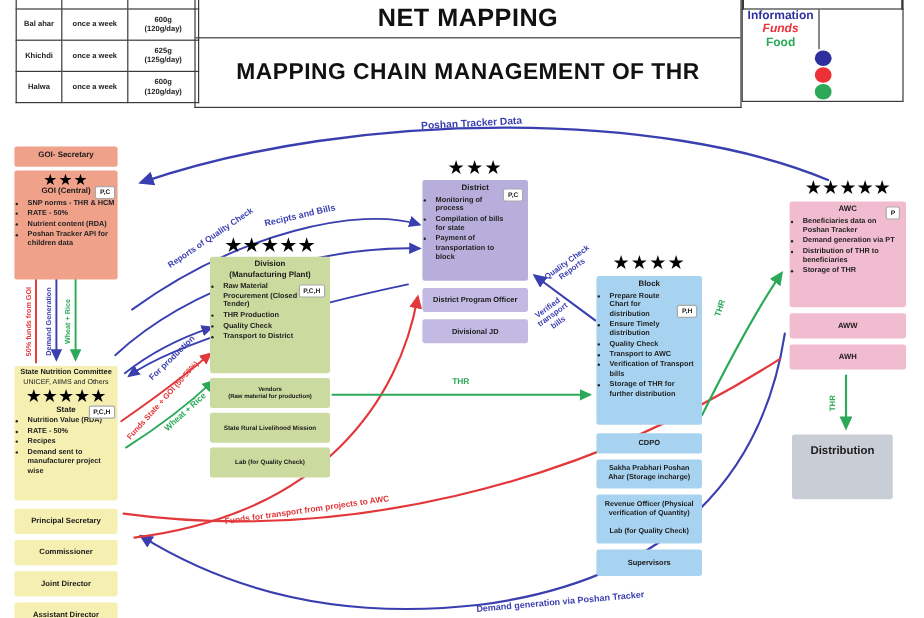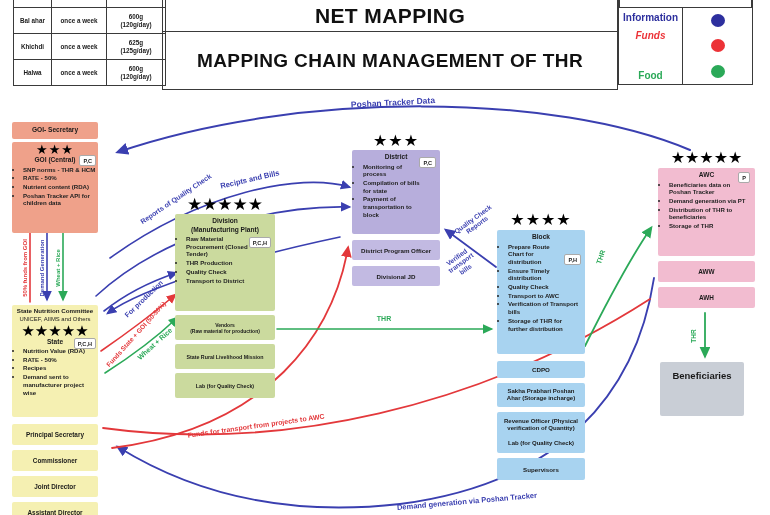--- a/index.html
+++ b/index.html
@@ -33,28 +33,28 @@
   table.menu{border-collapse:collapse;position:absolute;left:13px;top:-2px;}
   table.menu td{border:1.5px solid #3a3a3a;text-align:center;font-size:6.3px;font-weight:bold;
                 white-space:pre-line;line-height:7.5px;padding:0;}
   .titlebox{position:absolute;left:162px;top:0;width:456px;height:90px;
             border-right:1.8px solid #3a3a3a;border-bottom:1.8px solid #3a3a3a;border-left:1.8px solid #3a3a3a;box-sizing:border-box;}
   .titletop{height:31px;border-bottom:1.8px solid #3a3a3a;display:flex;align-items:center;justify-content:center;
             font-size:21px;font-weight:800;letter-spacing:0.4px;color:#111;}
   .titlemain{height:57px;display:flex;align-items:center;justify-content:center;
              font-size:19px;font-weight:800;letter-spacing:0.4px;color:#111;}
   .legend{position:absolute;left:618px;top:7px;width:135px;height:78px;border:1.8px solid #3a3a3a;
-          box-sizing:border-box;display:flex;}
+          box-sizing:border-box;display:flex;flex-direction:column;}
   .leg-labels{width:64px;border-right:1.8px solid #3a3a3a;box-sizing:border-box;display:flex;
               flex-direction:column;justify-content:space-around;align-items:center;}
   .leg-labels div{font-size:10px;font-weight:bold;}
   .leg-circles{flex:1;display:flex;flex-direction:column;justify-content:space-around;align-items:center;}
   .dot{width:14px;height:13px;border-radius:50%;}
   .stub{position:absolute;width:1.8px;background:#3a3a3a;z-index:5;}
-  .lbl-info{color:#2d2f9e;} .lbl-funds{color:#ec3237;font-style:italic;} .lbl-food{color:#2ba958;margin-top:22px;}
+  .lbl-info{color:#2d2f9e;} .lbl-funds{color:#ec3237;font-style:italic;} .lbl-food{color:#2ba958;}
   .dot-info{background:#2d2f9e;} .dot-funds{background:#ec3237;} .dot-food{background:#2ba958;}
 </style>
 </head>
 <body>
 
 <div class="stage">
 
   <svg class="edges" width="770" height="515" viewBox="0 0 770 515">
     <defs>
       <marker id="mb" markerWidth="7" markerHeight="7" refX="5" refY="3" orient="auto">
@@ -216,21 +216,21 @@
       <li>Demand generation via PT</li>
       <li>Distribution of THR to beneficiaries</li>
       <li>Storage of THR</li>
     </ul>
   </div>
   <div class="bx c-pnk minibox" style="left:658px;top:261px;width:97px;height:21px;font-size:6.4px;">
     <span>AWW</span></div>
   <div class="bx c-pnk minibox" style="left:658px;top:287px;width:97px;height:21px;font-size:6.4px;">
     <span>AWH</span></div>
   <div class="bx c-gry" style="left:660px;top:362px;width:84px;height:54px;">
-    <div style="font-weight:bold;font-size:9.5px;text-align:center;margin-top:8px;">Beneficiaries</div>
+    <div style="font-weight:bold;font-size:9.5px;text-align:center;margin-top:8px;">Distribution</div>
   </div>
 
   <div class="hdr">
     <table class="menu">
       <tbody>
           <tr style="height:9px;">
         <td style="width:37px;"></td>
         <td style="width:54px;"></td>
         <td style="width:58px;"></td>
       </tr>

